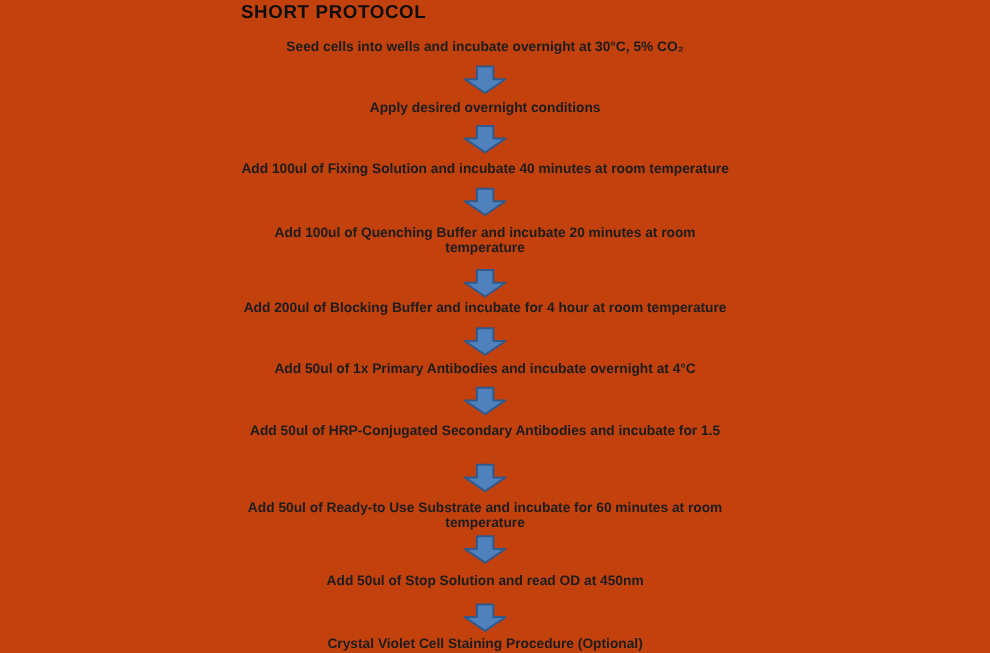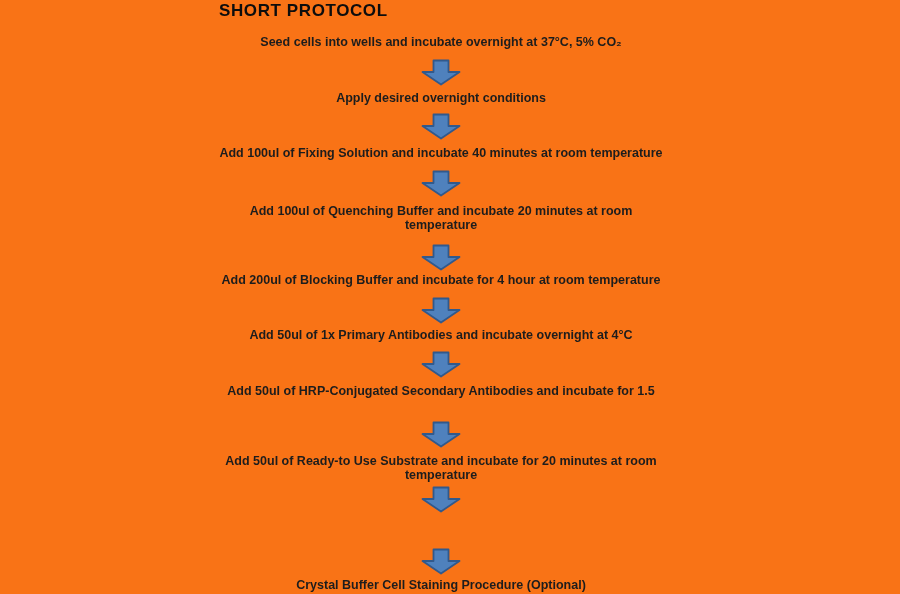--- a/index.html
+++ b/index.html
@@ -1,20 +1,20 @@
 <!DOCTYPE html>
 <html><head>
 <meta charset="utf-8">
 <style>
   html, body { margin: 0; padding: 0; background: #ffffff; }
   .canvas {
     position: relative;
     width: 900px;
     height: 594px;
-    background: #f97316;
+    background: #c2410c;
     overflow: hidden;
     font-family: "Liberation Sans", "DejaVu Sans", sans-serif;
   }
   .title {
     position: absolute;
     left: 219px;
     top: 1px;
     margin: 0;
     font-size: 17px;
     font-weight: 700;
@@ -47,21 +47,21 @@
   }
 </style>
 </head>
 <body>
 
 <div class="canvas">
 
   <h1 class="title">SHORT PROTOCOL</h1>
 
   <div class="step" style="top:35px">
-    <div>Seed cells into wells and incubate overnight at 37°C, 5% CO₂</div>
+    <div>Seed cells into wells and incubate overnight at 30°C, 5% CO₂</div>
   </div>
 
   <svg class="arrow" style="top:59px" viewBox="0 0 40 27">
     <polygon points="12.5,1.5 27.5,1.5 27.5,13 38.5,13 20,25.5 1.5,13 12.5,13"></polygon>
   </svg>
 
   <div class="step" style="top:91px">
     <div>Apply desired overnight conditions</div>
   </div>
 
@@ -104,30 +104,33 @@
 
   <div class="step" style="top:384px">
     <div>Add 50ul of HRP-Conjugated Secondary Antibodies and incubate for 1.5</div>
   </div>
 
   <svg class="arrow" style="top:421px" viewBox="0 0 40 27">
     <polygon points="12.5,1.5 27.5,1.5 27.5,13 38.5,13 20,25.5 1.5,13 12.5,13"></polygon>
   </svg>
 
   <div class="step" style="top:454px">
-    <div>Add 50ul of Ready-to Use Substrate and incubate for 20 minutes at room</div>
+    <div>Add 50ul of Ready-to Use Substrate and incubate for 60 minutes at room</div>
     <div>temperature</div>
   </div>
 
   <svg class="arrow" style="top:486px" viewBox="0 0 40 27">
     <polygon points="12.5,1.5 27.5,1.5 27.5,13 38.5,13 20,25.5 1.5,13 12.5,13"></polygon>
   </svg>
 
+  <div class="step" style="top:521px">
+    <div>Add 50ul of Stop Solution and read OD at 450nm</div>
+  </div>
 
   <svg class="arrow" style="top:548px" viewBox="0 0 40 27">
     <polygon points="12.5,1.5 27.5,1.5 27.5,13 38.5,13 20,25.5 1.5,13 12.5,13"></polygon>
   </svg>
 
   <div class="step" style="top:578px">
-    <div>Crystal Buffer Cell Staining Procedure (Optional)</div>
+    <div>Crystal Violet Cell Staining Procedure (Optional)</div>
   </div>
 
 </div>
 
 </body></html>

